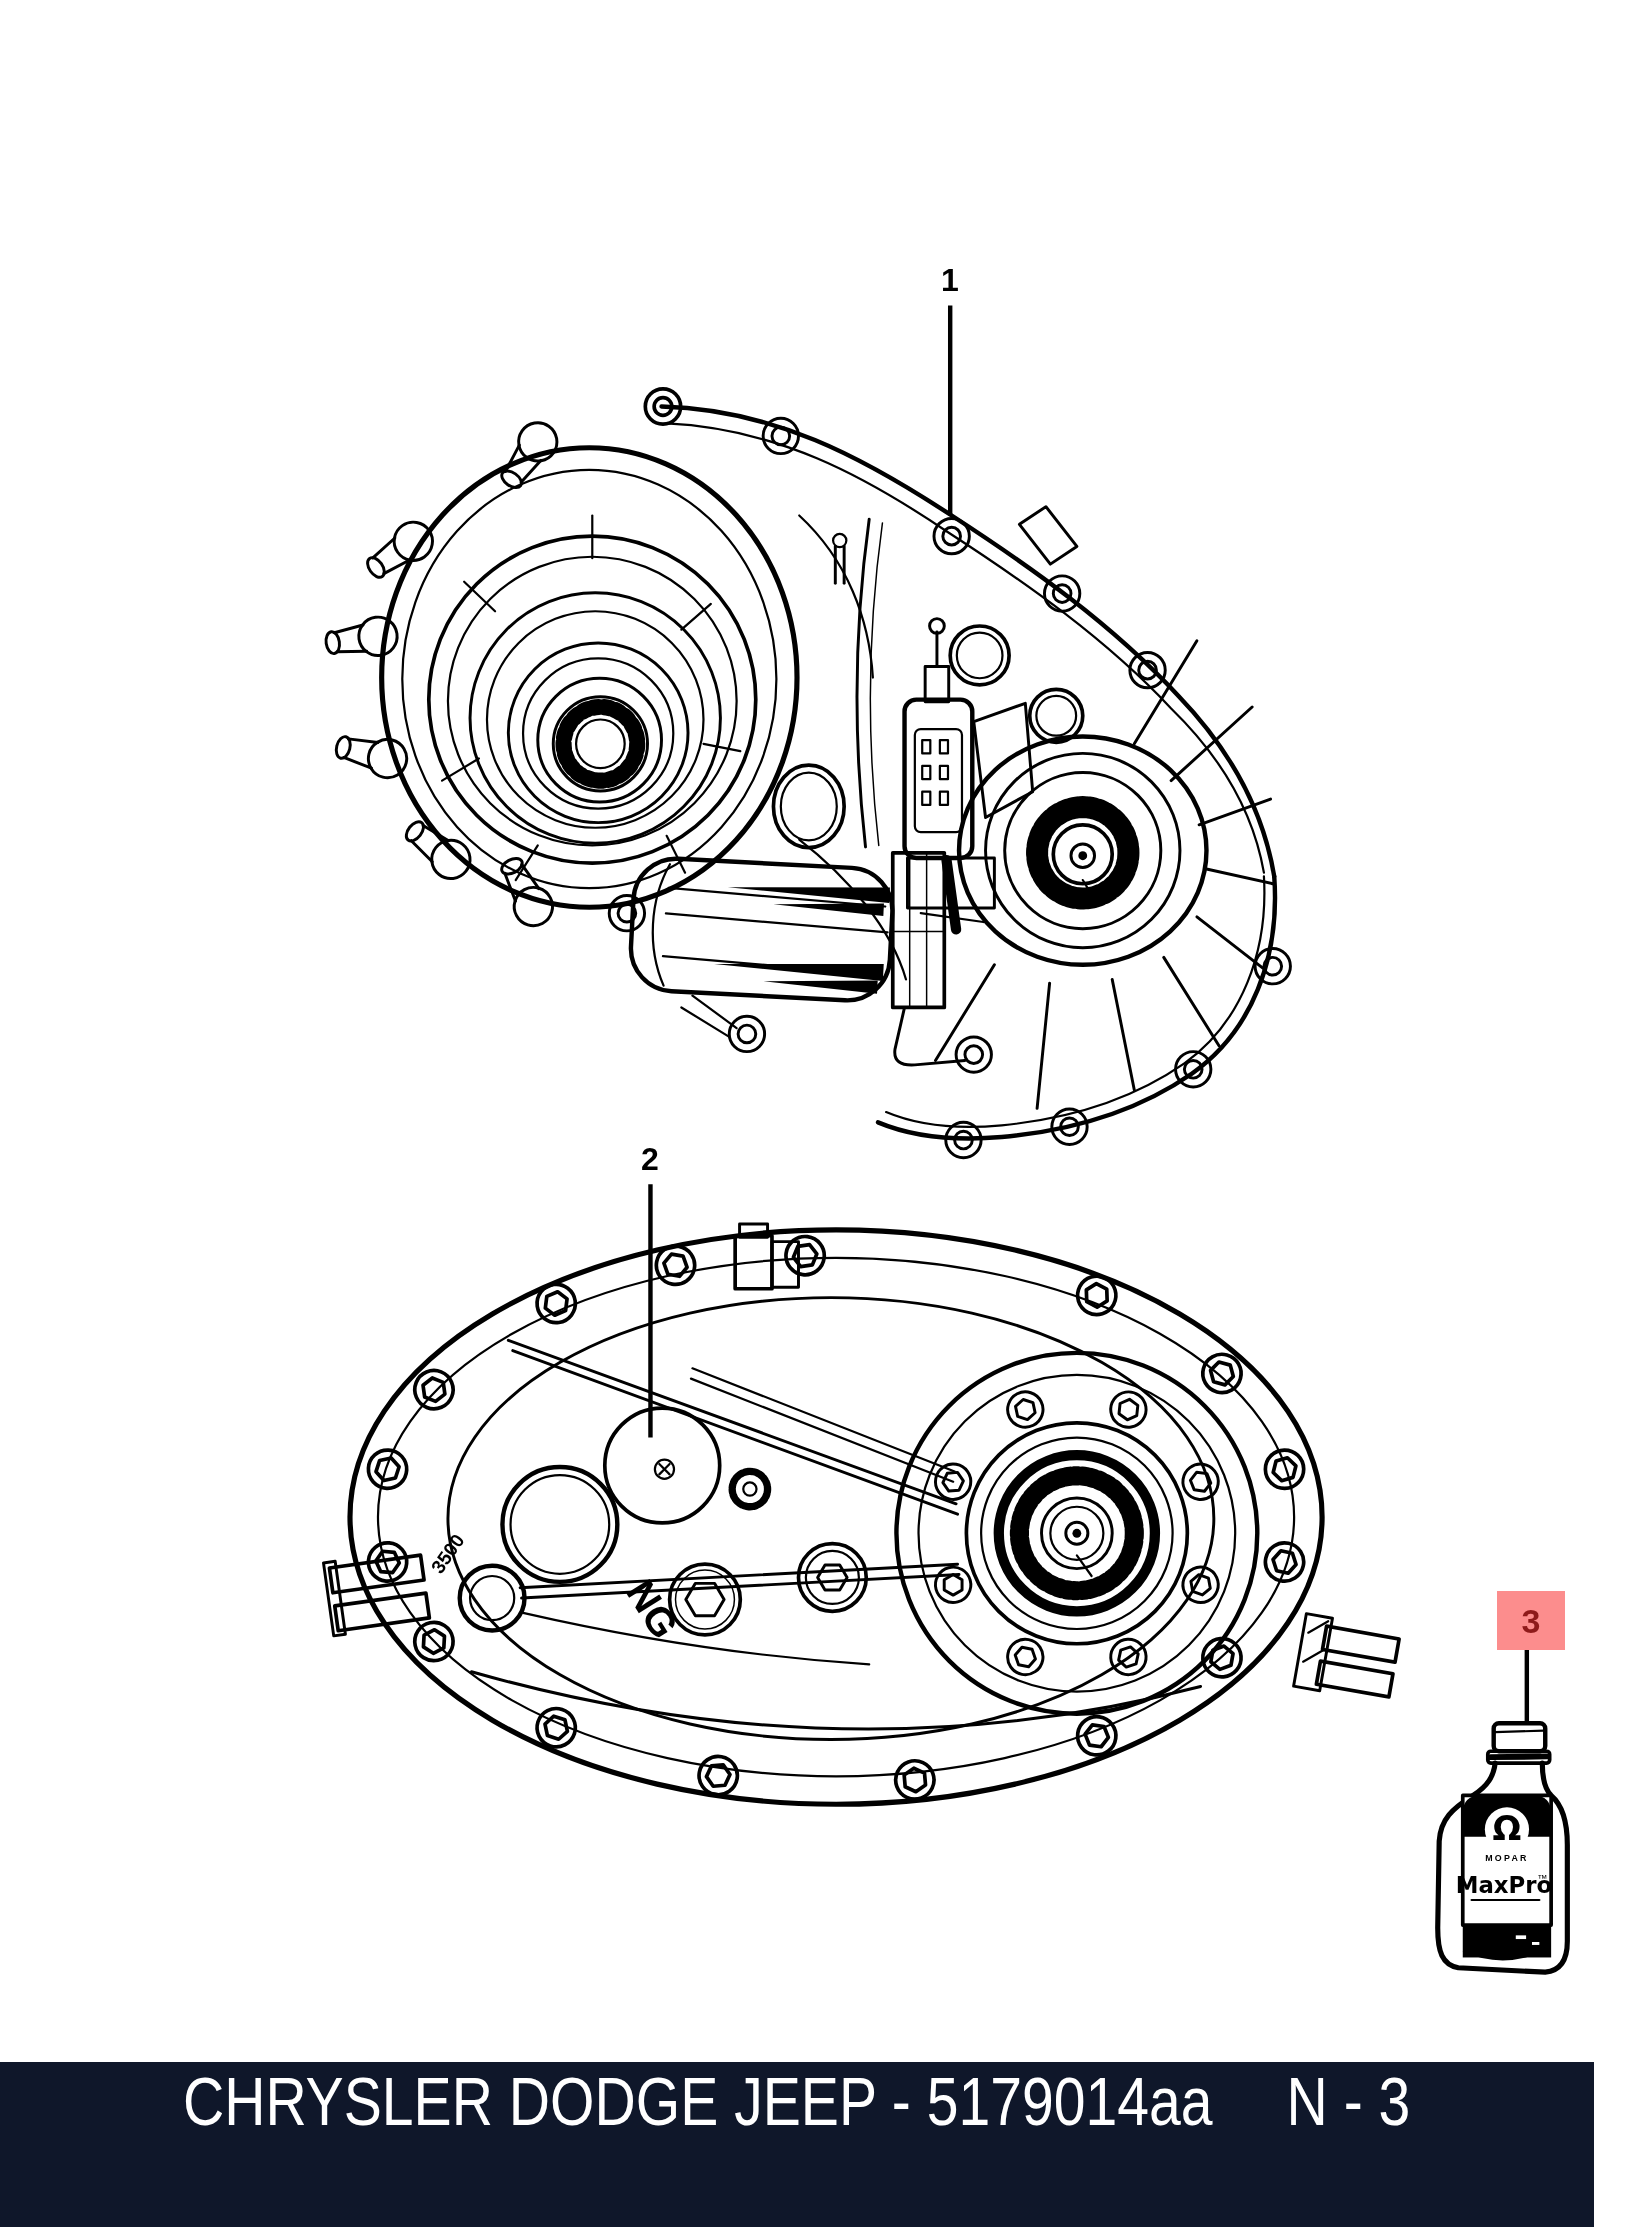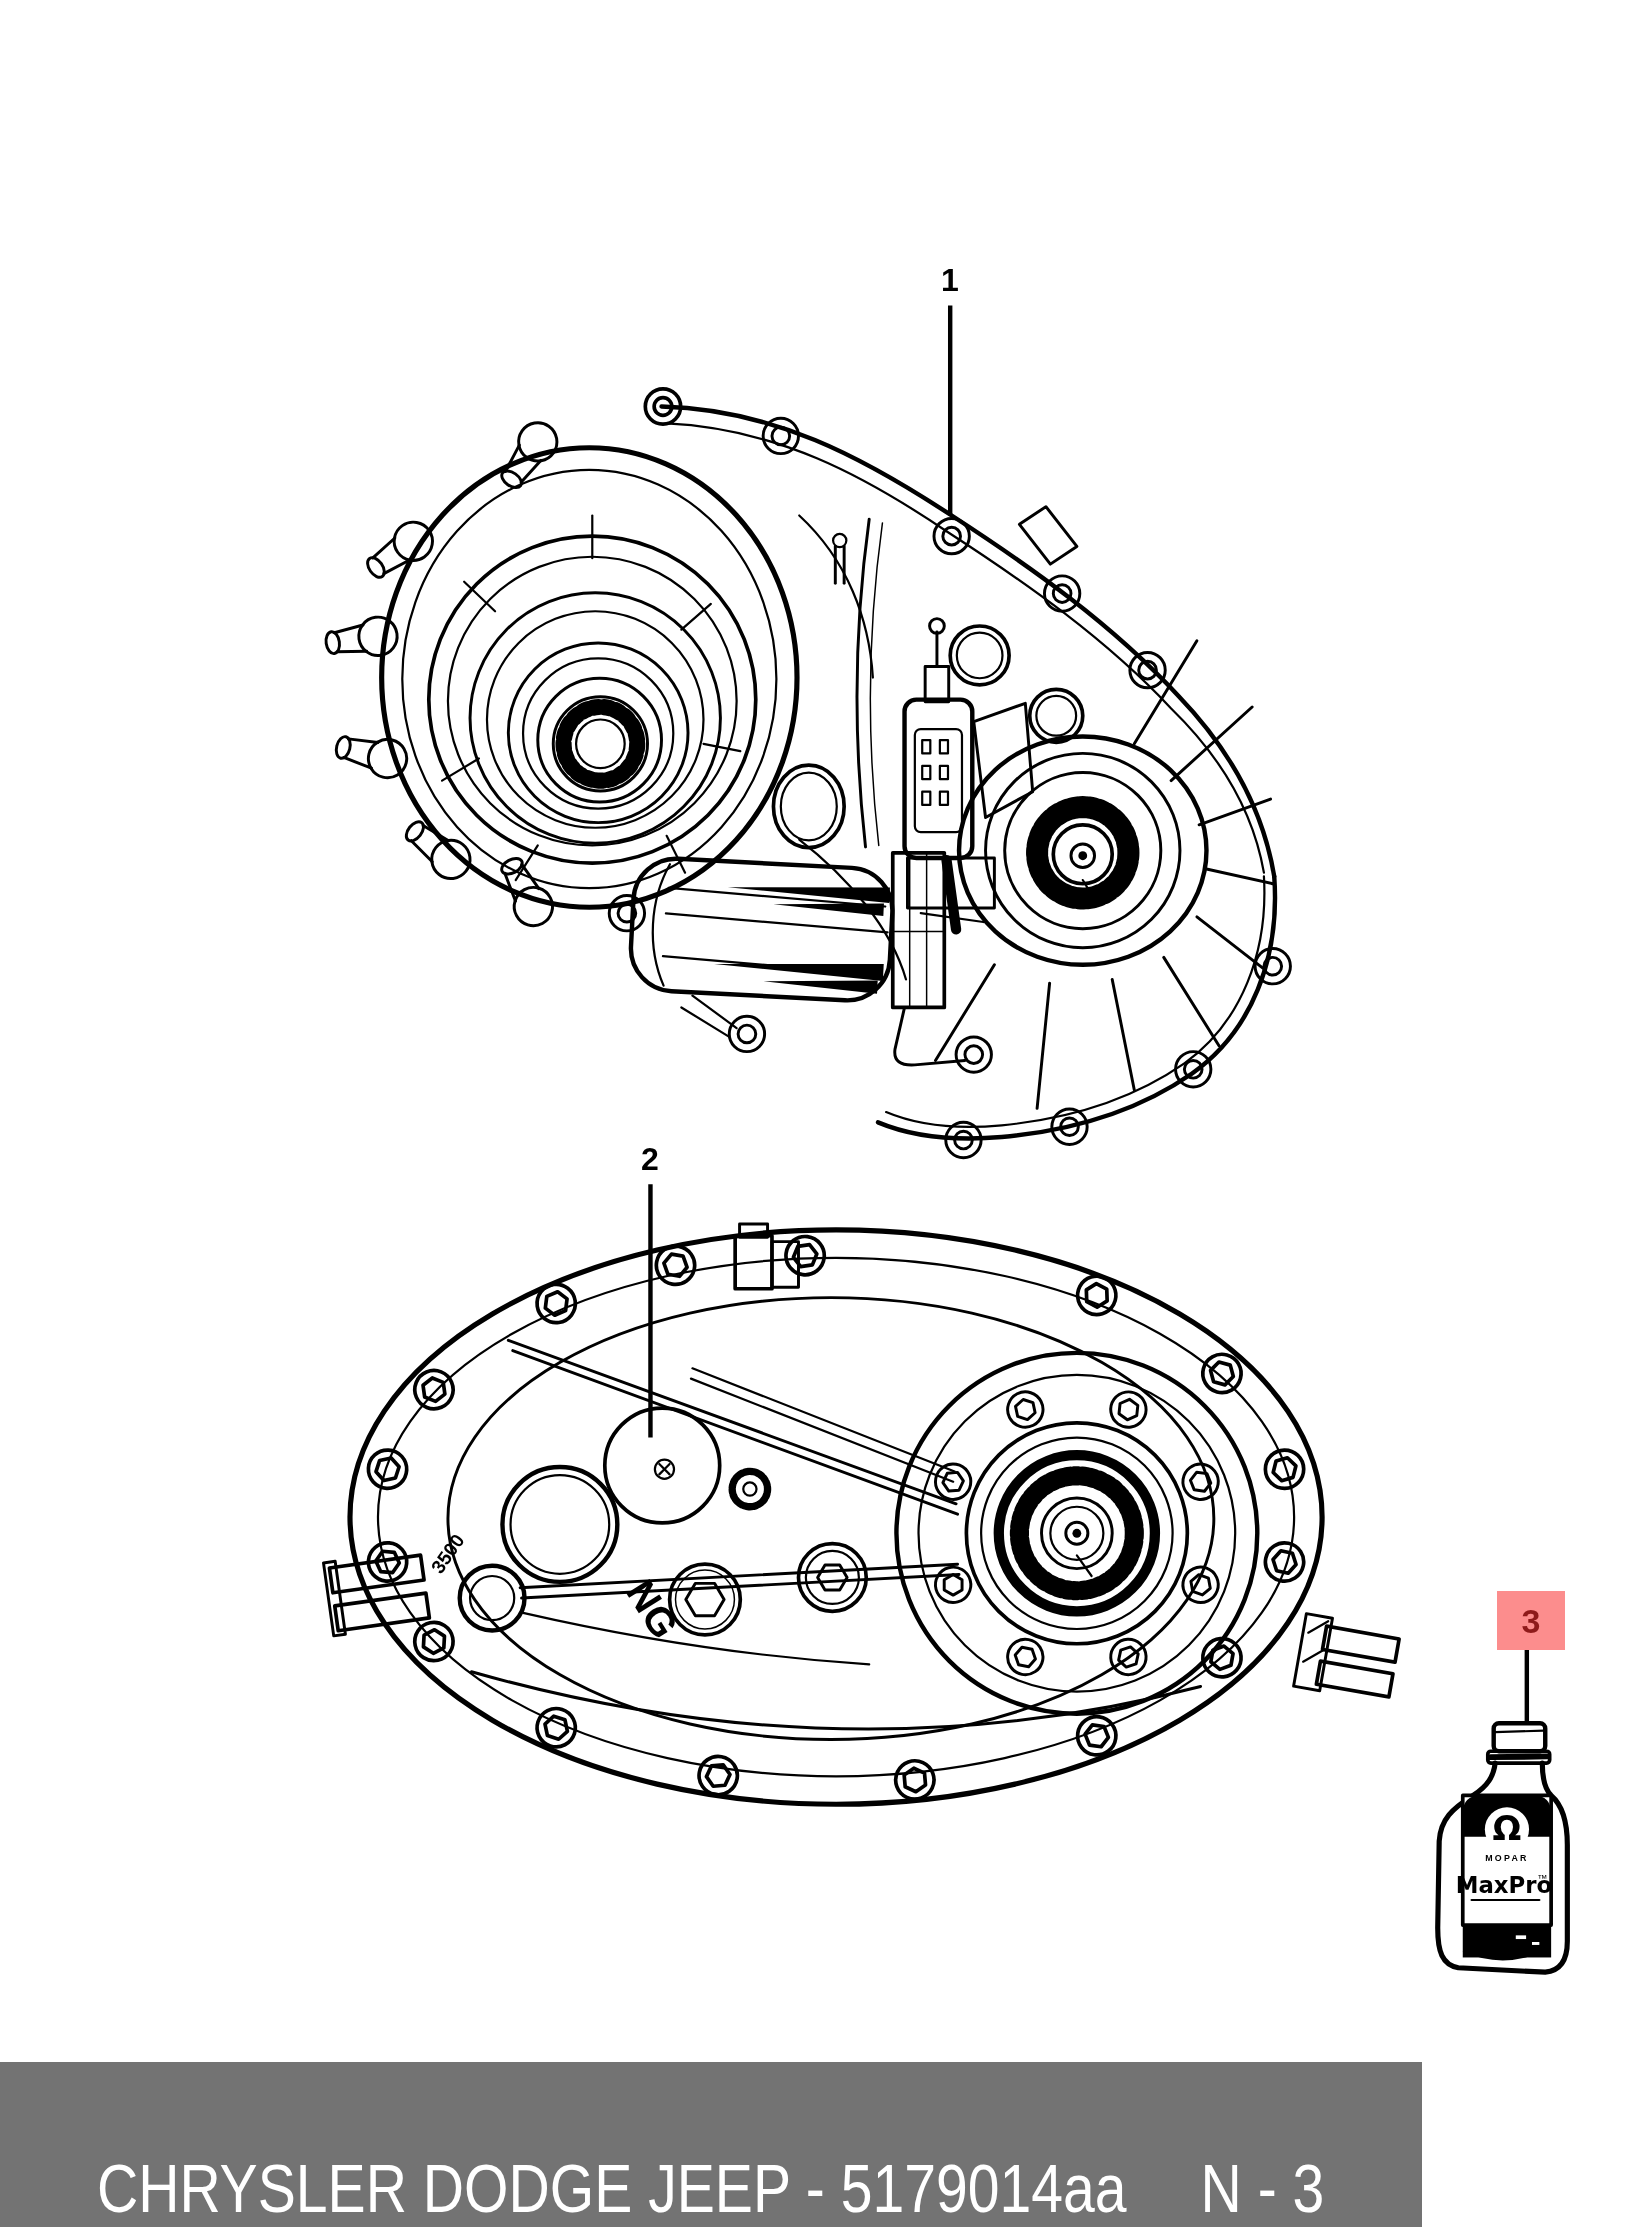--- a/index.html
+++ b/index.html
@@ -4,22 +4,22 @@
 <style>
   html,body{margin:0;padding:0;background:#fff;}
   .page{position:relative;width:1650px;height:2227px;background:#fff;overflow:hidden;
         font-family:"Liberation Sans", sans-serif;}
   .diagram-svg{position:absolute;left:0;top:0;}
   .callout{position:absolute;transform:translate(-50%,-50%);
            font-weight:bold;font-size:32px;color:#000;line-height:1;}
   .highlight-box{position:absolute;left:1497px;top:1591px;width:68px;height:59px;
                  background:#FC8D8D;display:flex;align-items:center;justify-content:center;}
   .highlight-box .num{font-weight:bold;font-size:34px;color:#8E1A1A;line-height:1;}
-  footer{position:absolute;left:0;top:2062px;width:1422px;height:165px;background:#737373;
-         display:flex;align-items:flex-end;justify-content:center;}
+  footer{position:absolute;left:0;top:2062px;width:1594px;height:165px;background:#0f172a;
+         display:flex;align-items:flex-start;justify-content:center;}
   .footer-row{display:flex;align-items:baseline;gap:88px;transform:scaleX(0.84);
               color:#fff;font-size:68px;font-weight:400;white-space:nowrap;}
 </style>
 </head>
 <body>
 
 <div class="page">
 
 <svg class="diagram-svg" width="1650" height="2227" viewBox="0 0 2240 3024">
   <defs>

